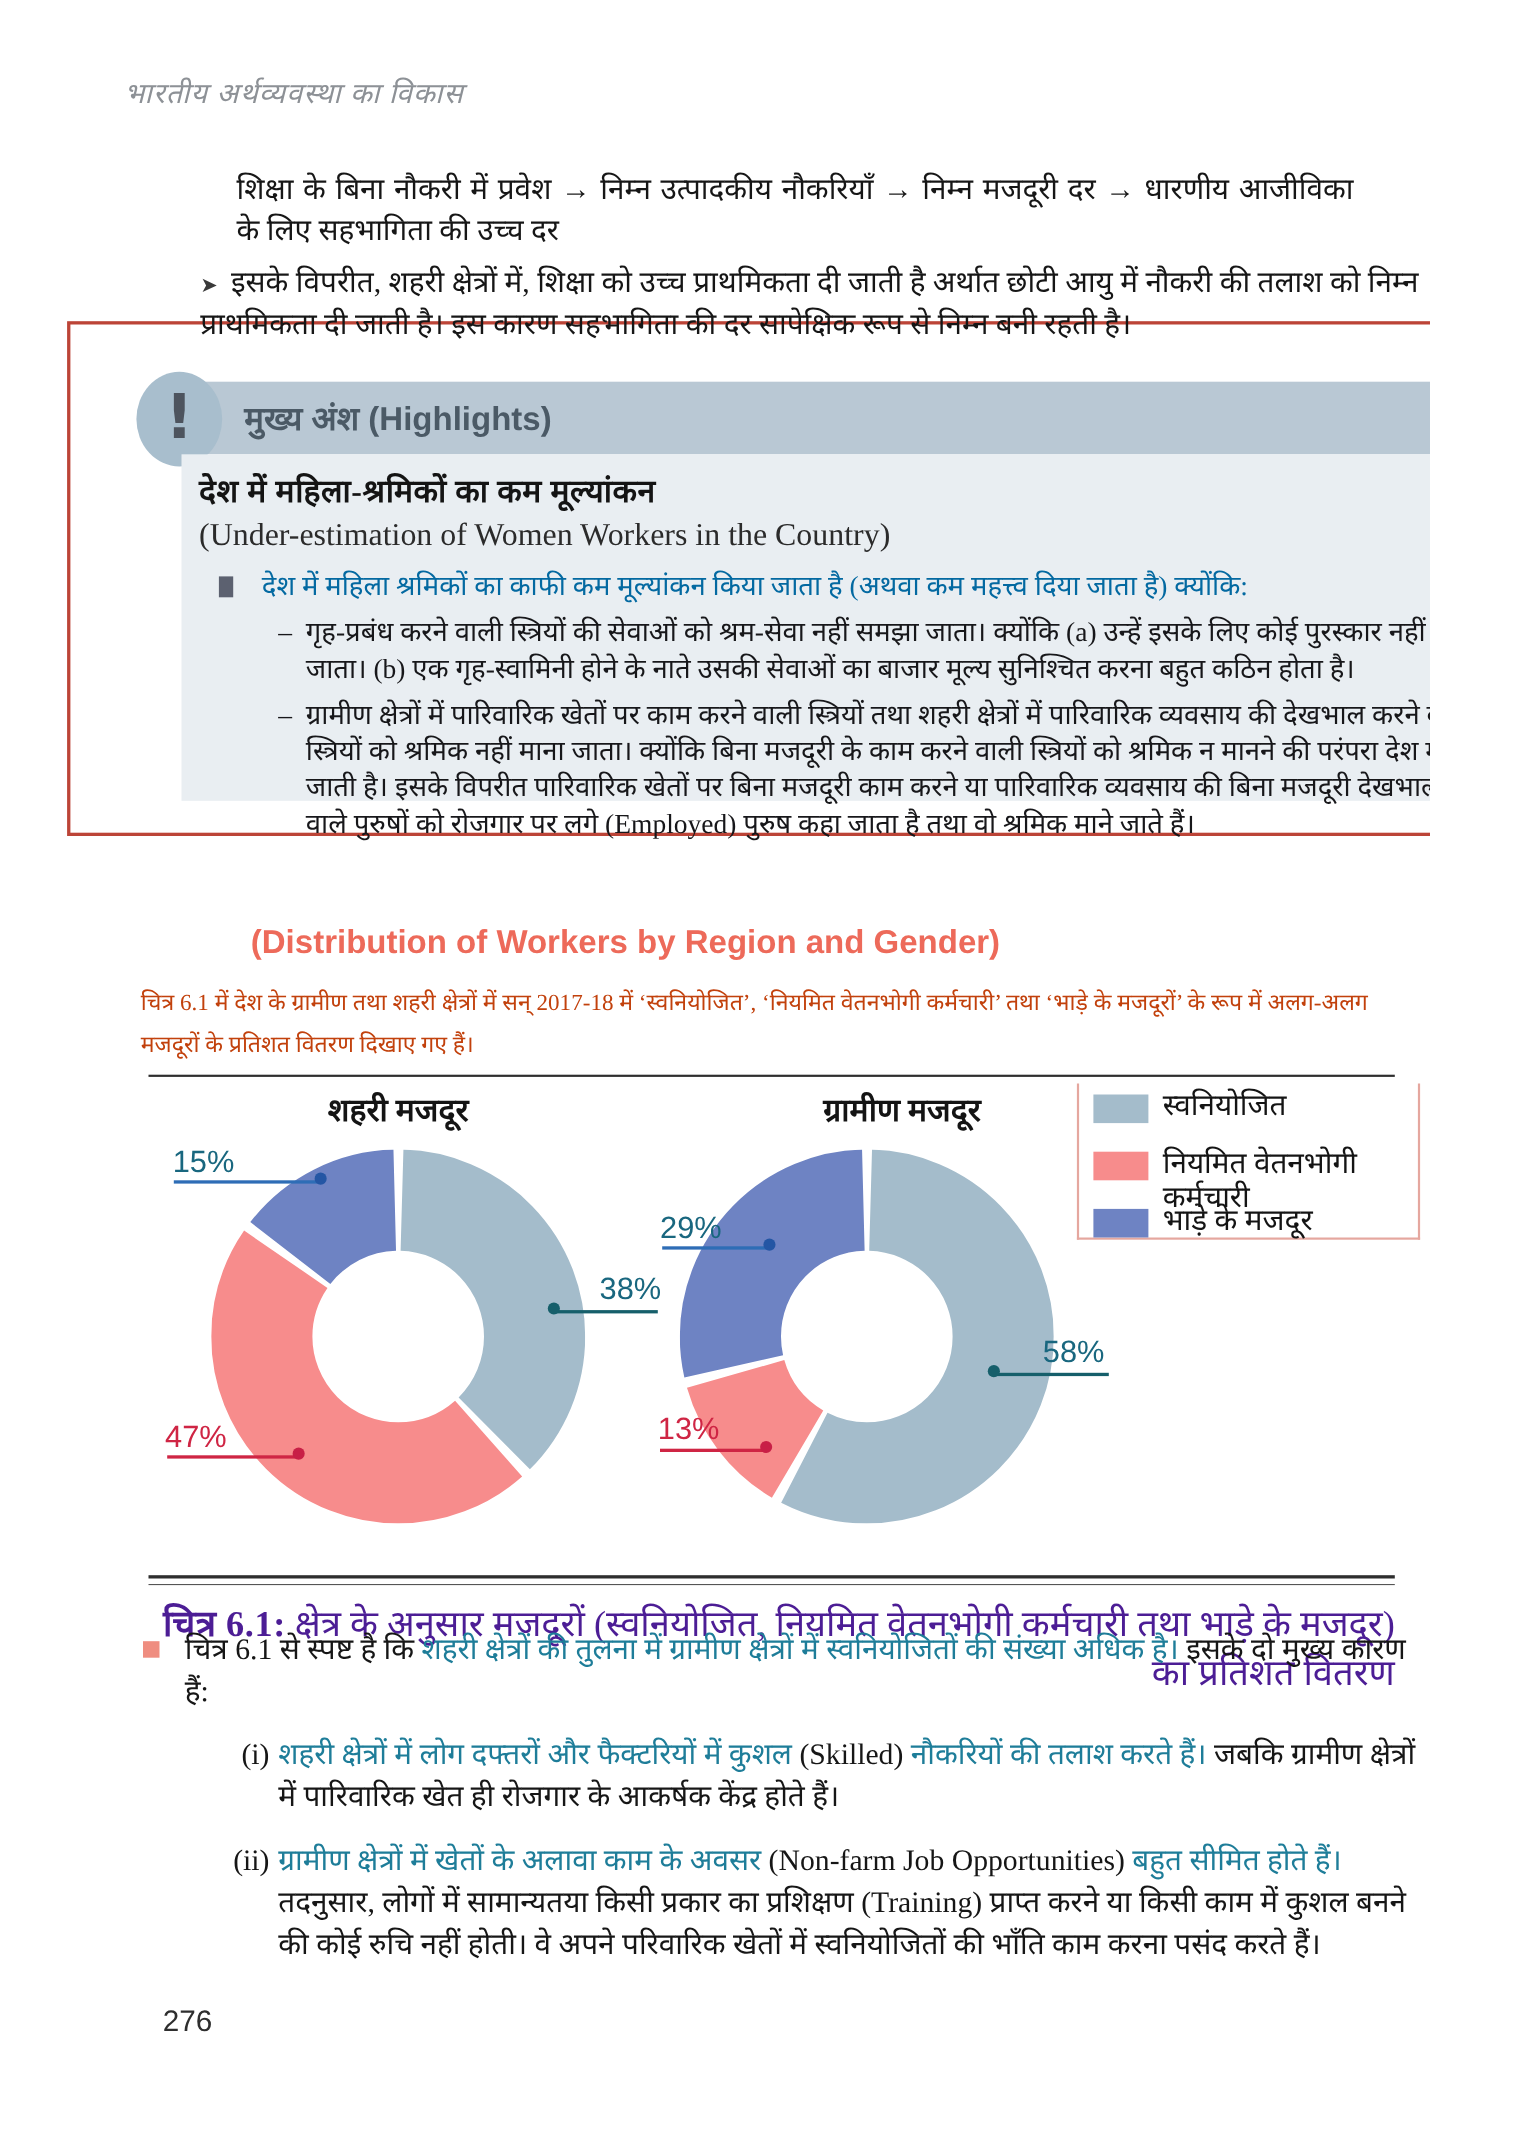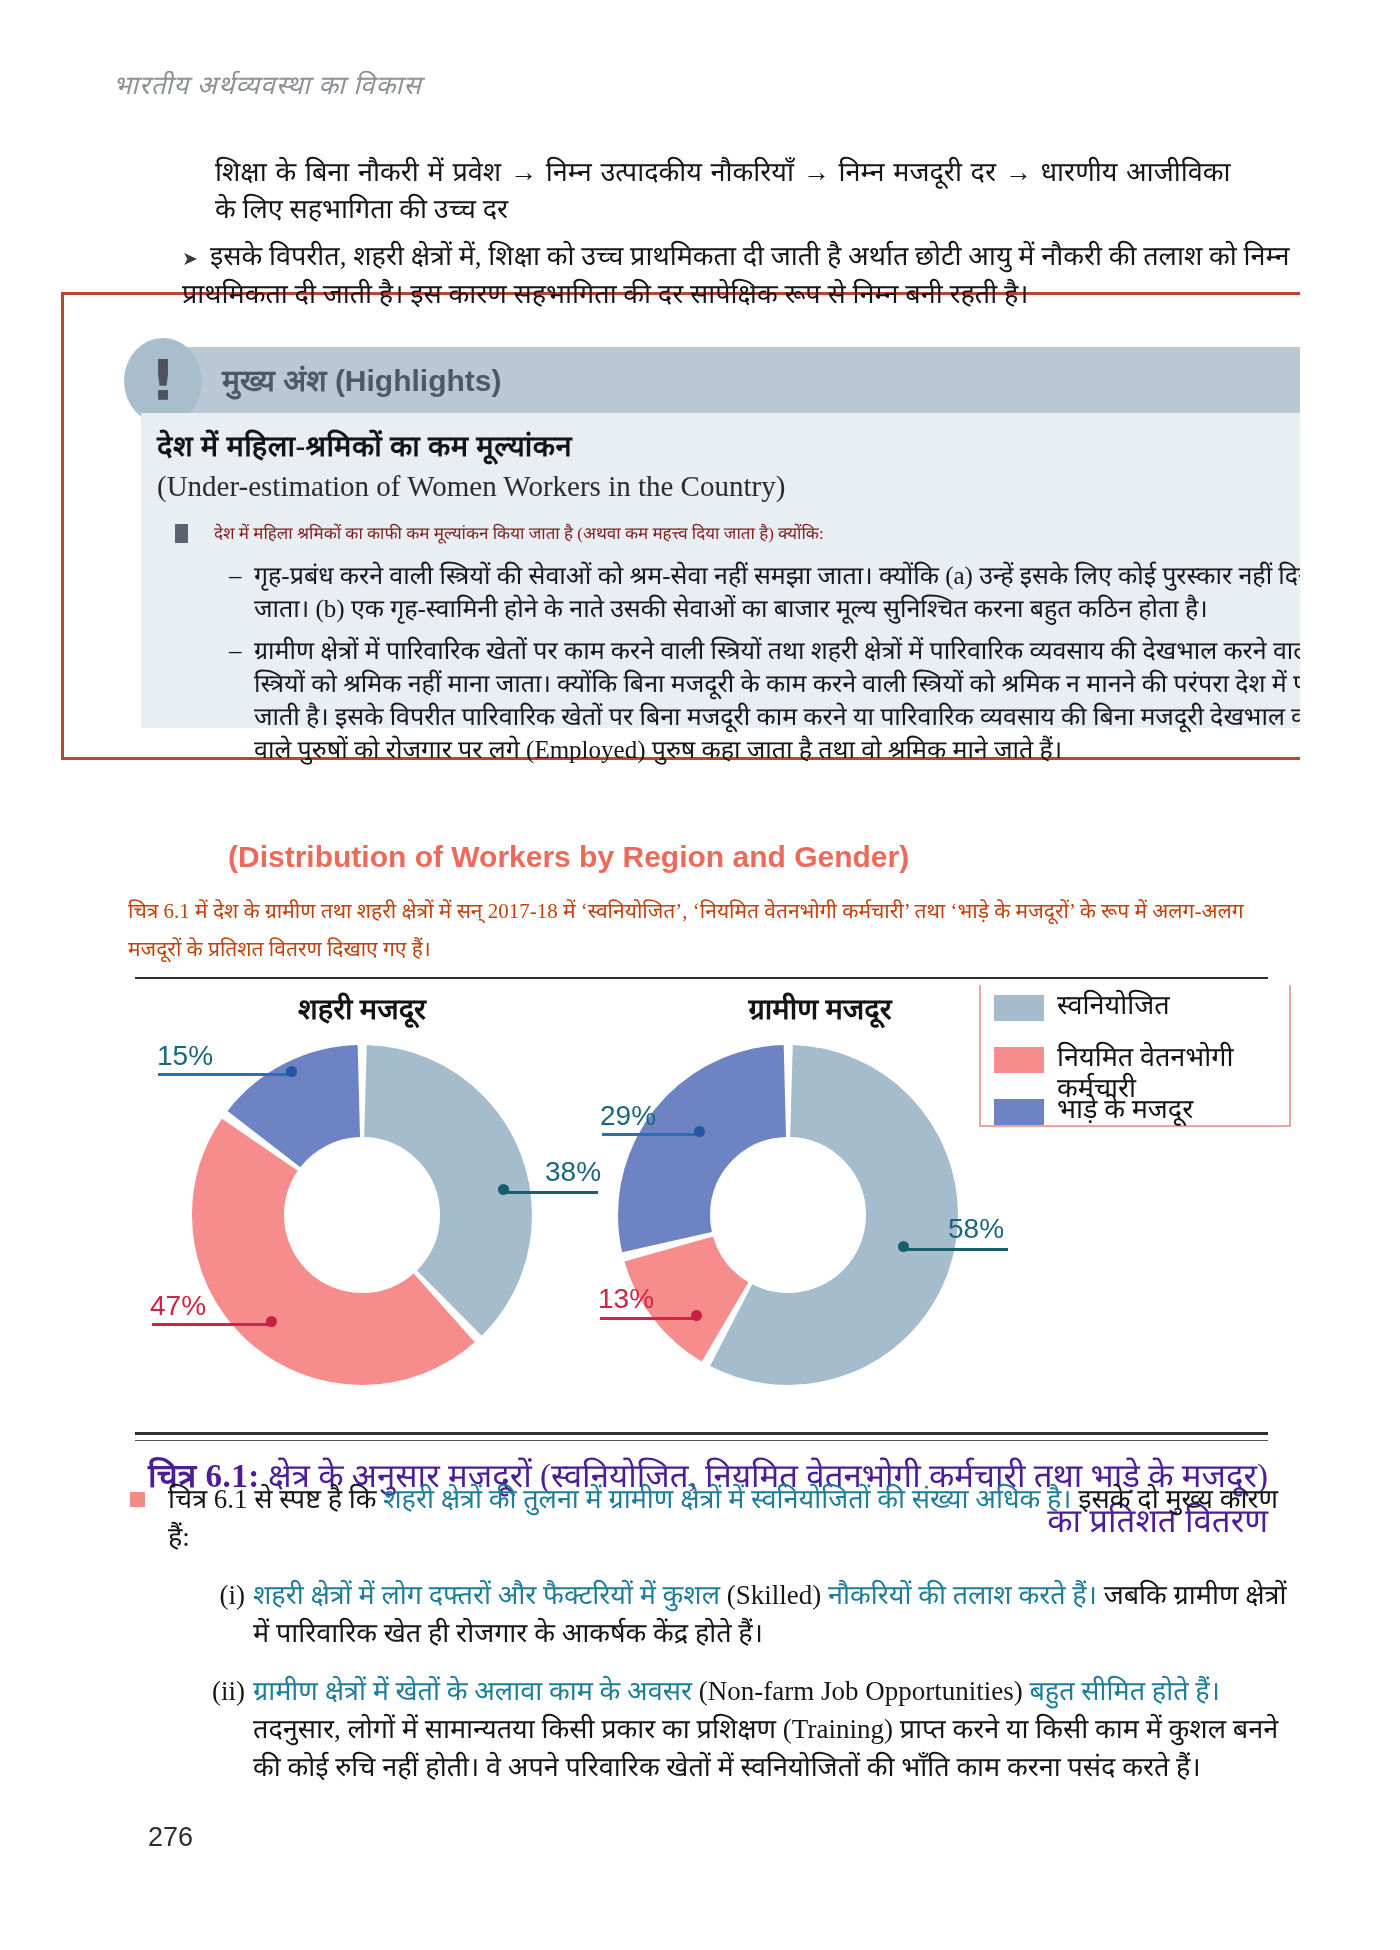--- a/index.html
+++ b/index.html
@@ -35,26 +35,26 @@
   }
   .hl-circle {
     left:124px; top:338px; width:78px; height:86px; background:#a8becd;
     border-radius:50%; z-index:2; text-align:center;
   }
   .hl-bang {
     font-family:"DejaVu Sans", sans-serif; font-weight:bold; font-size:56px;
     color:#4d545e; line-height:84px;
   }
   .hl-box {
-    left:141px; top:413px; width:1209px; height:315px; background:#e9eef2; z-index:2;
+    left:165px; top:413px; width:1209px; height:315px; background:#e9eef2; z-index:2;
     padding:12px 14px 0 16px;
   }
   .hl-heading-hi { font-size:29px; font-weight:bold; color:#141414; letter-spacing:0.5px; }
   .hl-heading-en { font-size:29px; color:#2b2b2b; margin-top:6px; }
-  .hl-bullet-row { position:relative; padding-left:57px; margin-top:14px; font-size:17px; line-height:33px; color:#7f1d1d; }
+  .hl-bullet-row { position:relative; padding-left:57px; margin-top:14px; font-size:25px; line-height:33px; color:#0369a1; }
   .hl-square { position:absolute; left:18px; top:7px; width:13px; height:19px; background:#5c6170; }
   .hl-dash-row { position:relative; padding-left:97px; margin-top:9px; font-size:25px; line-height:33px; color:#17171a; }
   .hl-dash-marker { position:absolute; left:72px; top:0; }
 
   .section-heading { left:128px; top:786px; font-size:35px; font-weight:bold; color:#d6483c; letter-spacing:0.5px; }
   .section-number { margin-right:14px; }
   .section-subtitle {
     left:228px; top:840px; font-size:30px; font-weight:bold; color:#ed6a5a;
     font-family:"Liberation Sans", sans-serif;
   }

